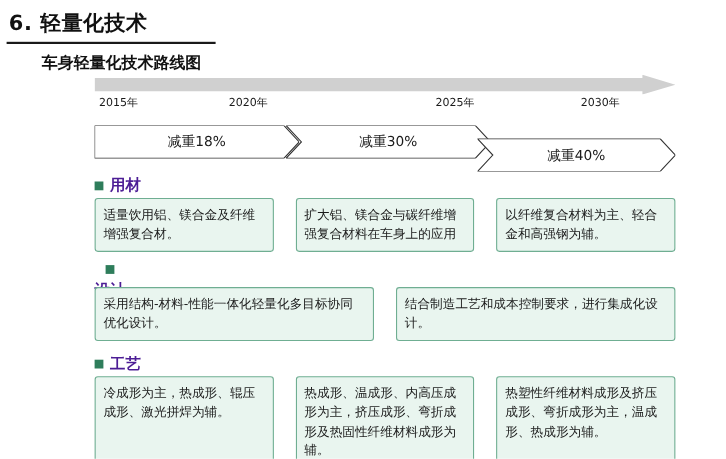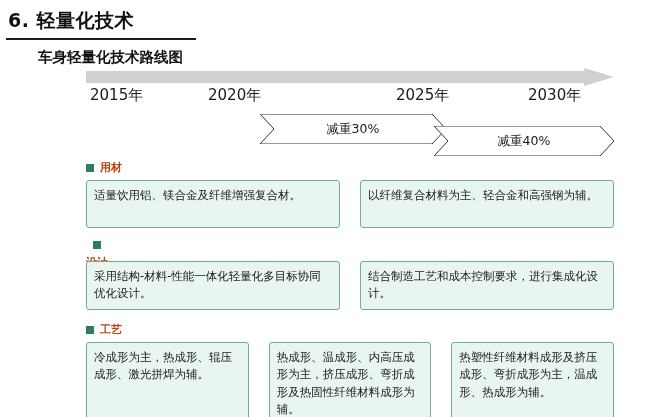--- a/index.html
+++ b/index.html
@@ -61,21 +61,21 @@
   .year-labels {
     position: absolute;
     left: 86px;
     top: 86px;
     width: 528px;
     height: 18px;
   }
   .year {
     position: absolute;
     top: 0;
-    font-size: 15px;
+    font-size: 10px;
     color: #1a1a1a;
     white-space: nowrap;
   }
 
   
   .chev-band {
     position: absolute;
     left: 86px;
     top: 114px;
     width: 528px;
@@ -98,23 +98,23 @@
     white-space: nowrap;
   }
 
   
   .section-head {
     position: absolute;
     left: 86px;
     display: flex;
     align-items: center;
     gap: 6px;
-    font-size: 11px;
+    font-size: 14px;
     font-weight: bold;
-    color: #c2410c;
+    color: #4c1d95;
   }
   .bullet-sq {
     width: 8px;
     height: 8px;
     background: #2e7d5b;
     display: inline-block;
   }
 
   
   .row {
@@ -155,40 +155,47 @@
   </div>
 
   <div class="year-labels">
     <span class="year" style="left:4px;">2015年</span>
     <span class="year" style="left:122px;">2020年</span>
     <span class="year" style="left:310px;">2025年</span>
     <span class="year" style="left:442px;">2030年</span>
   </div>
 
   <div class="chev-band">
+    <div class="chev" style="left:0px; width:186px;">
+      <svg width="186" height="30" viewBox="0 0 186 30" xmlns="http://www.w3.org/2000/svg">
+        <polygon points="0,0 172,0 186,15 172,30 0,30" fill="#ffffff" stroke="#333333" stroke-width="1"></polygon>
+      </svg>
+      <span>减重18%</span>
+    </div>
     <div class="chev" style="left:174px; width:186px;text-align:right;">
       <svg width="186" height="30" viewBox="0 0 186 30" xmlns="http://www.w3.org/2000/svg">
         <polygon points="0,0 172,0 186,15 172,30 0,30 14,15" fill="#ffffff" stroke="#333333" stroke-width="1"></polygon>
       </svg>
       <span>减重30%</span>
     </div>
     <div class="chev" style="left:348px; width:180px;margin-top:12px;">
       <svg width="180" height="30" viewBox="0 0 180 30" xmlns="http://www.w3.org/2000/svg">
         <polygon points="0,0 166,0 180,15 166,30 0,30 14,15" fill="#ffffff" stroke="#333333" stroke-width="1"></polygon>
       </svg>
       <span>减重40%</span>
     </div>
   </div>
 
   <div class="section-head" style="top:160px;">
     <span class="bullet-sq"></span>
     <span>用材</span>
   </div>
   <div class="row row-materials" style="top:180px;">
     <div class="cell">适量饮用铝、镁合金及纤维增强复合材。</div>
+    <div class="cell">扩大铝、镁合金与碳纤维增强复合材料在车身上的应用</div>
     <div class="cell">以纤维复合材料为主、轻合金和高强钢为辅。</div>
   </div>
 
   <div class="section-head" style="top:241px;flex-direction:column;">
     <span class="bullet-sq"></span>
     <span>设计</span>
   </div>
   <div class="row row-design" style="top:261px;">
     <div class="cell">采用结构-材料-性能一体化轻量化多目标协同优化设计。</div>
     <div class="cell">结合制造工艺和成本控制要求，进行集成化设计。</div>

